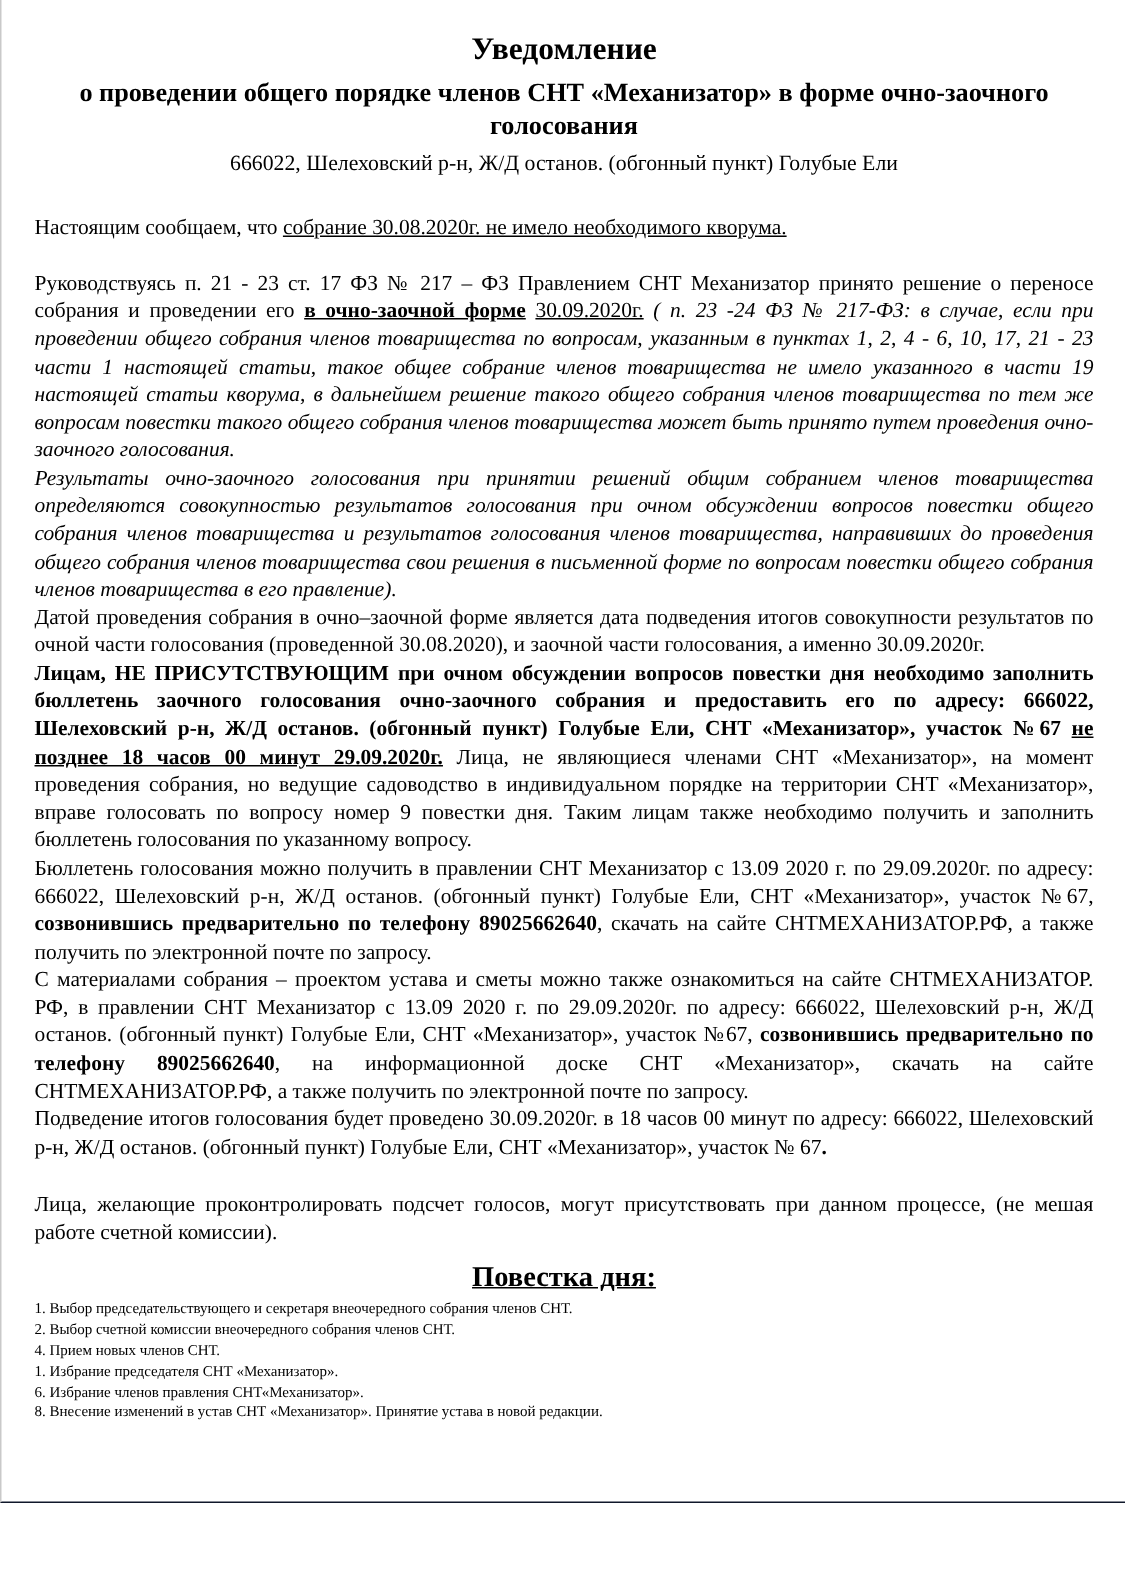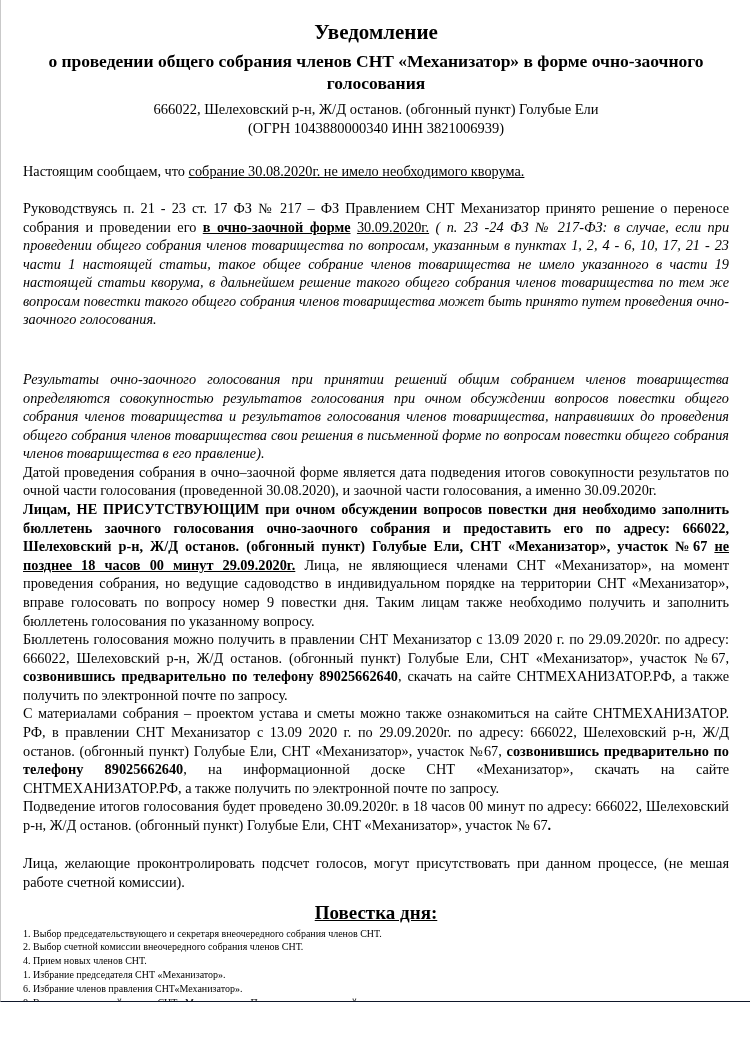--- a/index.html
+++ b/index.html
@@ -65,21 +65,21 @@
   }
   .para.first-notice { margin-top: 24px; }
   .para.gap { margin-top: 18px; }
   .para.it {
     font-style: italic;
   }
 
   .u { text-decoration: underline; }
   .b { font-weight: bold; }
   .bu { font-weight: bold; text-decoration: underline; }
-  .it { font-style: italic; margin-top: 41px; }
+  .it { font-style: italic; }
 
   
   .control-note {
     font-size: 14.3px;
     line-height: 1.30;
     font-weight: normal;
     text-align: justify;
     margin: 20px 0 0 0;
   }
   .agenda-heading {
@@ -102,23 +102,22 @@
     text-align: left;
   }
 </style>
 </head>
 <body>
 
 <div id="page">
   <div id="content">
 
     <h1 class="doc-title">Уведомление</h1>
-    <h2 class="doc-subtitle">о проведении общего собрания членов СНТ «Механизатор» в форме очно-заочного голосования</h2>
+    <h2 class="doc-subtitle">о проведении общего порядке членов СНТ «Механизатор» в форме очно-заочного голосования</h2>
     <p class="doc-address">666022, Шелеховский р-н, Ж/Д останов. (обгонный пункт) Голубые Ели</p>
-    <p class="doc-reg">(ОГРН 1043880000340 ИНН 3821006939)</p>
 
     <p class="para first-notice">
       <span>Настоящим сообщаем, что </span><span class="u">собрание 30.08.2020г. не имело необходимого кворума.</span>
     </p>
 
     <p class="para gap">
       <span>Руководствуясь п. 21 - 23 ст.  17 ФЗ № 217 – ФЗ Правлением СНТ Механизатор принято решение о переносе собрания и проведении его </span><span class="bu">в очно-заочной форме</span><span> </span><span class="u">30.09.2020г.</span><span> </span><span class="it">( п. 23 -24 ФЗ № 217-ФЗ: в случае, если при проведении общего собрания членов товарищества по вопросам, указанным в пунктах 1, 2, 4 - 6, 10, 17, 21 - 23 части 1 настоящей статьи, такое общее собрание членов товарищества не имело указанного в части 19 настоящей статьи кворума, в дальнейшем решение такого общего собрания членов товарищества по тем же вопросам повестки такого общего собрания членов товарищества может быть принято путем проведения очно-заочного голосования.</span>
     </p>
 
     <p class="para it">Результаты очно-заочного голосования при принятии решений общим собранием членов товарищества определяются совокупностью результатов голосования при очном обсуждении вопросов повестки общего собрания членов товарищества и результатов голосования членов товарищества, направивших до проведения общего собрания членов товарищества свои решения в письменной форме по вопросам повестки общего собрания членов товарищества в его правление).</p>

